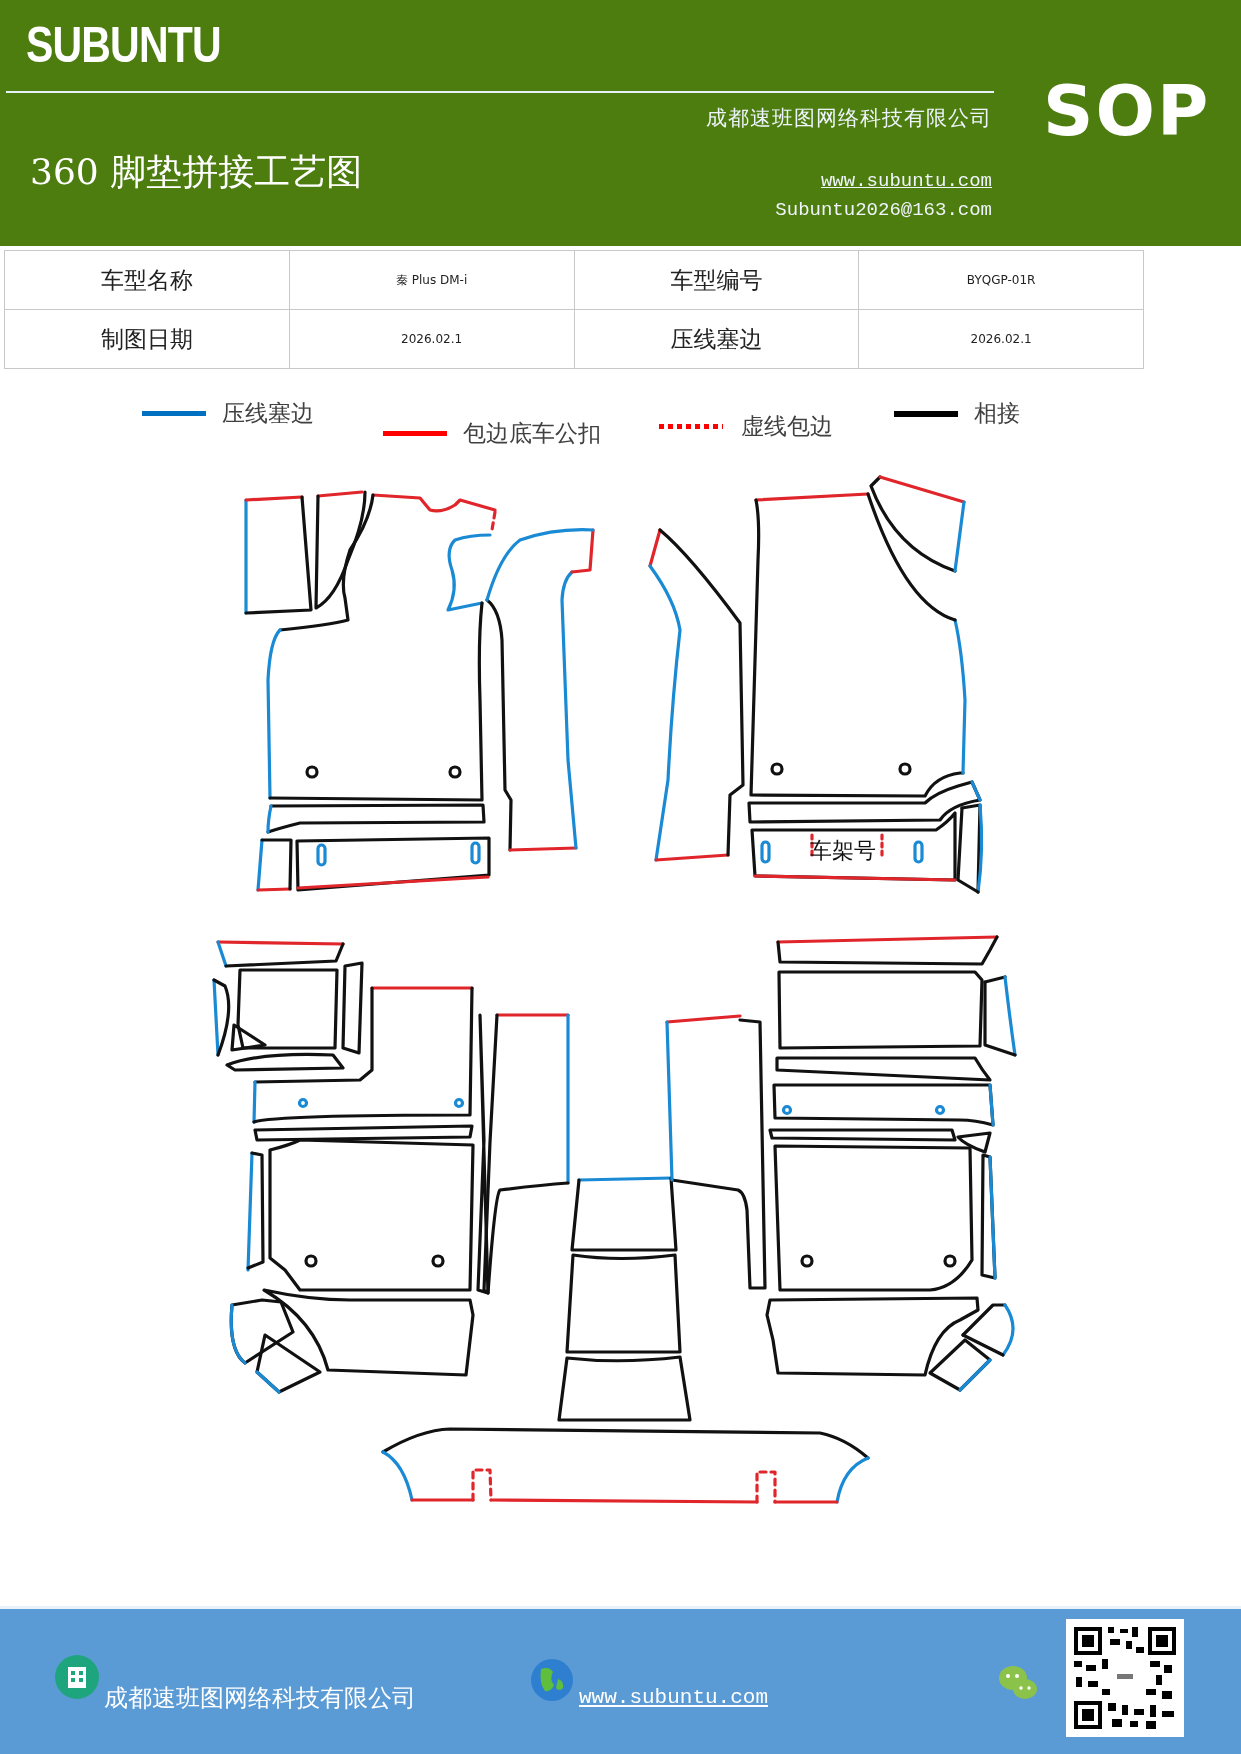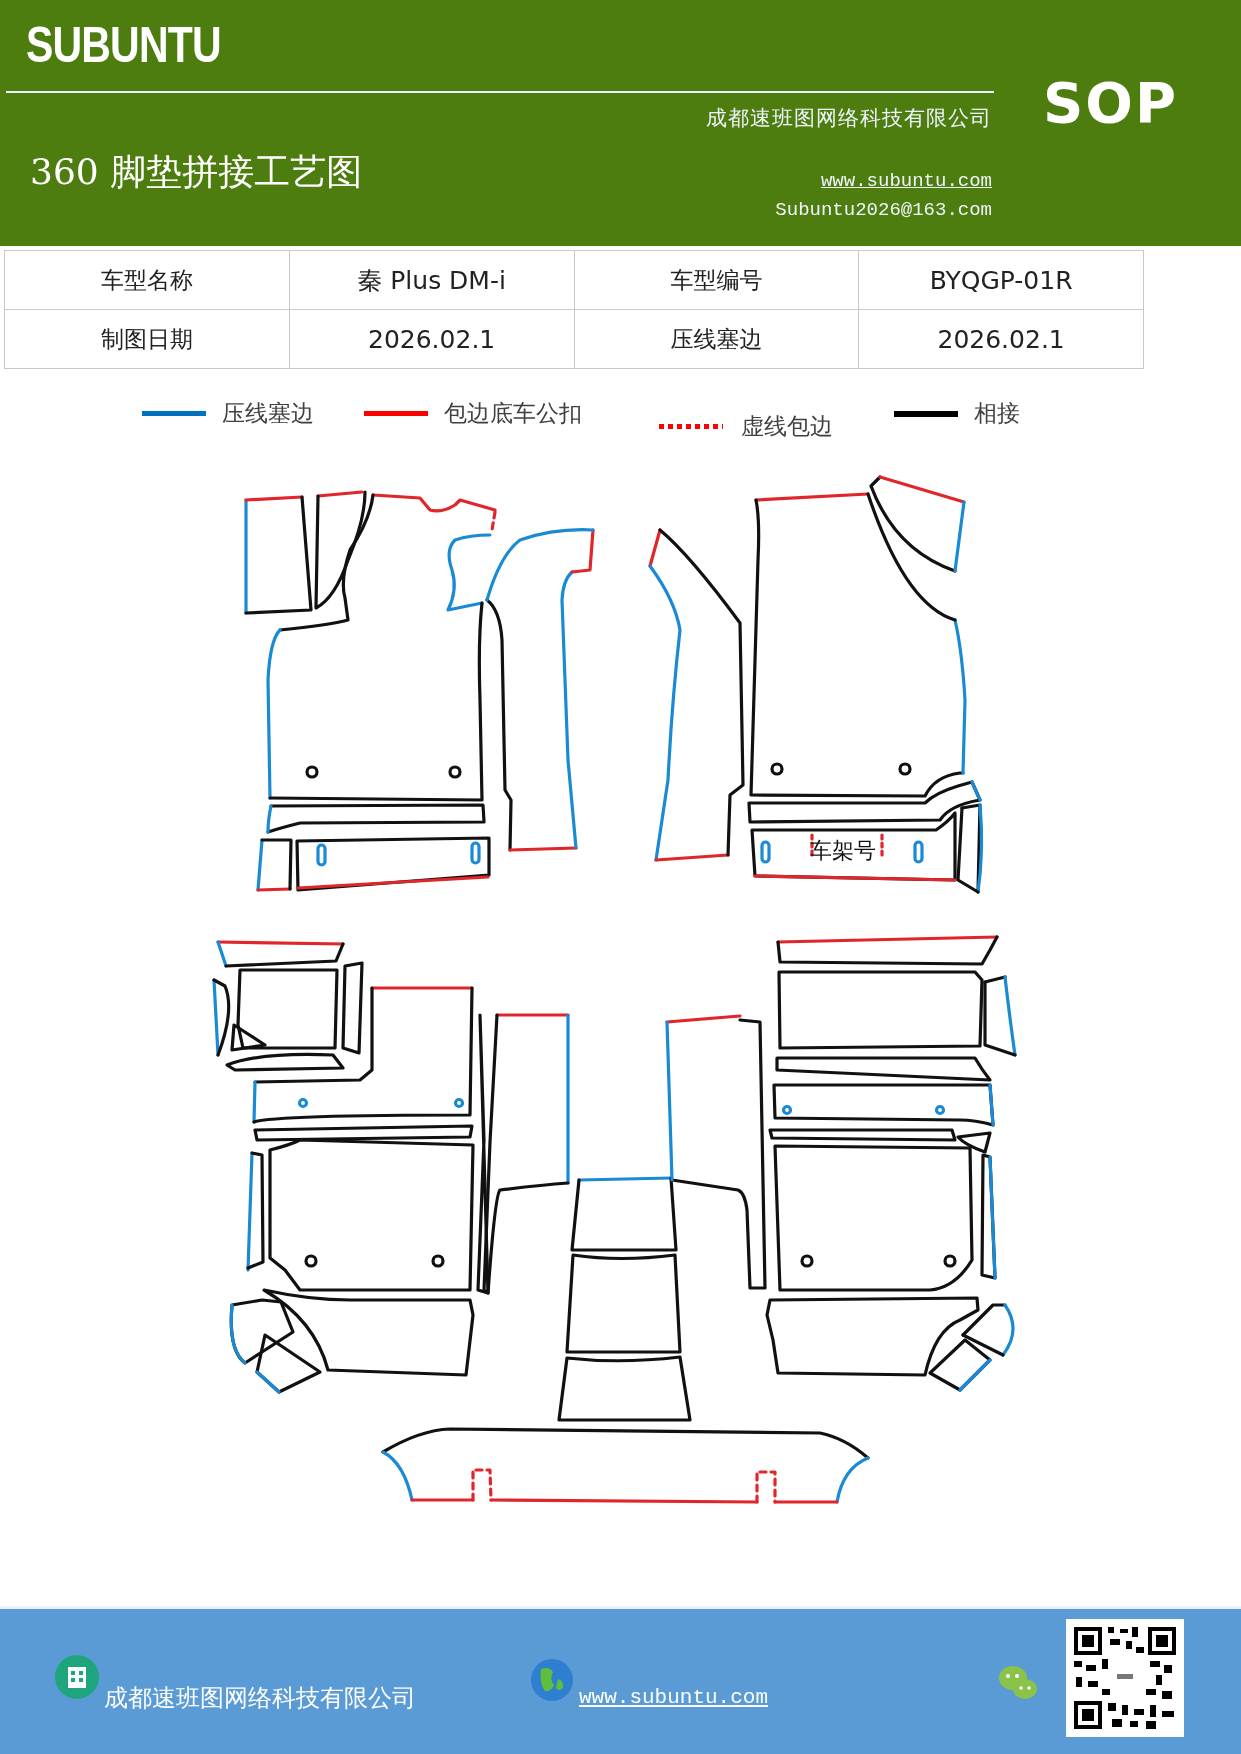--- a/index.html
+++ b/index.html
@@ -1,28 +1,28 @@
 <!DOCTYPE html>
 <html><head>
 <meta charset="utf-8">
 <style>
   html, body { margin: 0; padding: 0; }
   body { width: 1241px; height: 1754px; background: #ffffff; position: relative; overflow: hidden; font-family: "DejaVu Serif", serif; }
   .header { position: absolute; left: 0; top: 0; width: 1241px; height: 246px; background: #4d7c0f; }
   .brand { position: absolute; left: 26px; top: 16px; font-family: "Liberation Sans", sans-serif; font-weight: bold; font-size: 50px; color: #fff; letter-spacing: -1px; transform: scaleX(0.82); transform-origin: left top; }
   .hline { position: absolute; left: 6px; top: 91px; width: 988px; height: 2px; background: #e8f0fa; }
   .company-top { position: absolute; right: 249px; top: 104px; font-size: 21px; color: #eef4fb; letter-spacing: 1px; }
-  .sop { position: absolute; left: 1043px; top: 70px; font-family: "DejaVu Sans", sans-serif; font-size: 56px; color: #fff; font-weight: bold; letter-spacing: 2px; }
+  .sop { position: absolute; left: 1043px; top: 70px; font-family: "DejaVu Sans", sans-serif; font-size: 70px; color: #fff; font-weight: bold; letter-spacing: 2px; }
   .doc-title { position: absolute; left: 30px; top: 148px; font-size: 36px; color: #fff; }
   .web-top { position: absolute; right: 249px; top: 170px; font-family: "Liberation Mono", monospace; font-size: 19px; color: #f0f5fb; text-decoration: underline; }
   .mail-top { position: absolute; right: 249px; top: 199px; font-family: "Liberation Mono", monospace; font-size: 19px; color: #f0f5fb; text-align: center; }
   table.info { position: absolute; left: 4px; top: 250px; width: 1140px; border-collapse: collapse; table-layout: fixed; }
   table.info td { border: 1.5px solid #c8c8c8; height: 56px; text-align: center; vertical-align: middle; font-family: "DejaVu Sans", sans-serif; color: #222; }
   td.lbl { font-size: 23px; font-family: "DejaVu Serif", serif; color: #333; }
-  td.val { font-size: 25px; }
+  td.val { font-size: 12px; }
   .legend { position: absolute; top: 398px; left: 0; width: 1241px; height: 40px; }
   .leg-item { position: absolute; top: 0; display: flex; align-items: center; }
   .leg-line { width: 64px; height: 5px; margin-right: 16px; }
   .leg-text { font-size: 23px; color: #404040; }
   .diagram { position: absolute; left: 0; top: 450px; }
   .footer { position: absolute; left: 0; top: 1606px; width: 1241px; height: 148px; background: #5b9bd5; border-top: 3px solid #e9f1fa; }
   .f-company { position: absolute; left: 104px; top: 73px; font-size: 24px; color: #fff; }
   .f-web { position: absolute; left: 579px; top: 77px; font-family: "Liberation Mono", monospace; font-size: 21px; color: #fff; text-decoration: underline; }
   .f-icon { position: absolute; }
   .qr { position: absolute; left: 1066px; top: 10px; width: 118px; height: 118px; background: #fff; }
@@ -55,21 +55,21 @@
     <td class="val">2026.02.1</td>
   </tr>
 </tbody>
   </table>
 
 <div class="legend">
   <div class="leg-item" style="left:142px;">
     <span class="leg-line" style="background:#0070c0;"></span>
     <span class="leg-text">压线塞边</span>
   </div>
-  <div class="leg-item" style="left:364px;">
+  <div class="leg-item" style="left:383px;margin-top:20px;">
     <span class="leg-line" style="background:#ff0000;"></span>
     <span class="leg-text">包边底车公扣</span>
   </div>
   <div class="leg-item" style="left:659px;margin-top:13px;">
     <span class="leg-line" style="height:5px;background:repeating-linear-gradient(90deg,#ff0000 0 5px,transparent 5px 9px);margin-right:18px;"></span>
     <span class="leg-text">虚线包边</span>
   </div>
   <div class="leg-item" style="left:894px;">
     <span class="leg-line" style="background:#000;height:6px;"></span>
     <span class="leg-text">相接</span>

